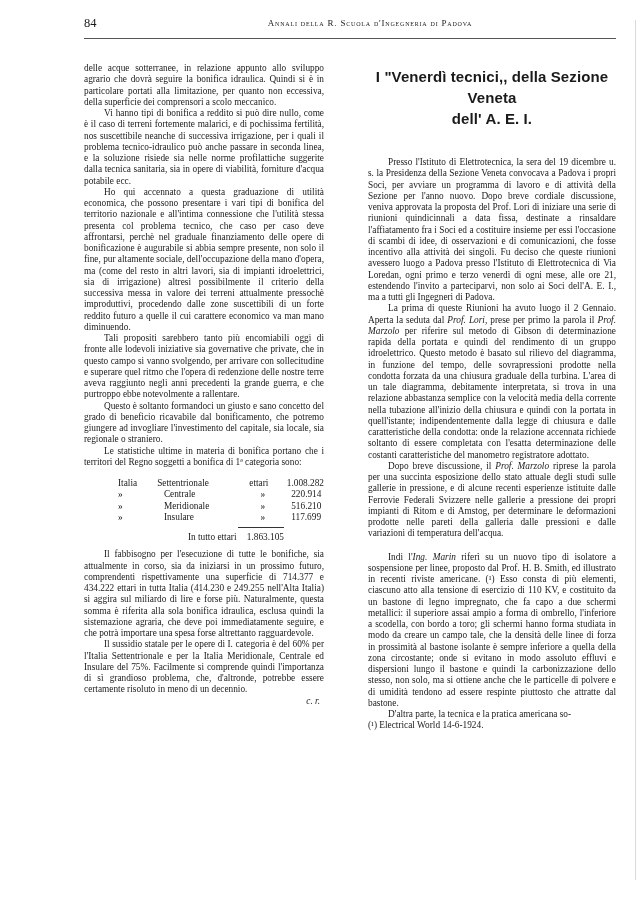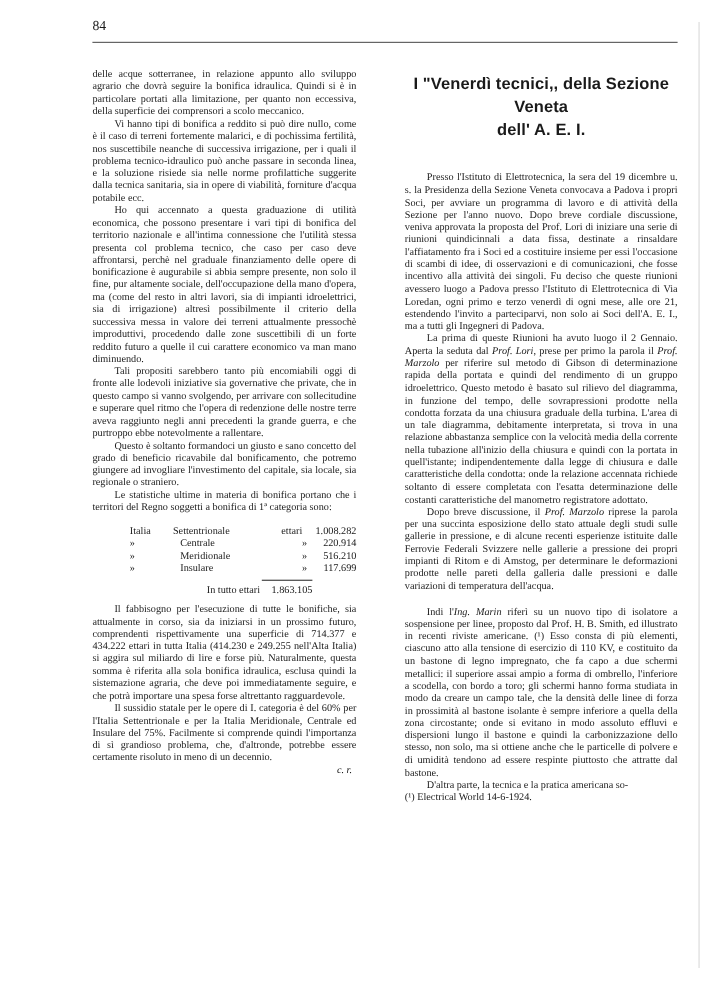--- a/index.html
+++ b/index.html
@@ -41,40 +41,41 @@
       font-size: 15px; line-height: 21px; text-align: center; margin: 0 0 28px 0;
       letter-spacing: 0.1px;
     }
     .stats {
       margin: 10px 0 0 0; font-size: 9.3px;
     }
     .stats-row { display: flex; height: 11.25px; gap: 12px; }
     .stats-row .region { width: 34px; padding-left: 34px; }
     .stats-row .area { width: 92px; }
     .stats-row .area.indent { padding-left: 6px; width: 86px; }
-    .stats-row .unit { width: 40px; text-align: right; }
-    .stats-row .val { width: 40px; text-align: right; }
+    .stats-row .unit { width: 40px; text-align: center; }
+    .stats-row .val { width: 40px; text-align: left; }
     .stats-rule {
       margin: 4px 0 0 154px; width: 46px; height: 1px; background: #333;
     }
     .stats-total { margin: 4px 0 0 0; text-align: right; padding-right: 40px; }
     .stats-total .lbl { margin-right: 8px; margin-left: 12px; }
     .signature {
       text-align: right; font-style: italic; padding-right: 4px;
     }
     .footnote { margin-top: 12px; text-indent: 20px; }
     .it { font-style: italic; }
   </style>
 </head>
 <body>
 
 <div class="page-edge"></div>
 
 <div class="header">
   <span class="page-number">84</span>
+  <span class="running-title">Annali della R. Scuola d'Ingegneria di Padova</span>
 </div>
 <div class="header-rule"></div>
 
 <div class="col col-left">
   <p>delle acque sotterranee, in relazione appunto allo sviluppo agrario che dovrà seguire la bonifica idraulica. Quindi si è in particolare portati alla limitazione, per quanto non eccessiva, della superficie dei comprensori a scolo meccanico.</p>
   <p class="indent">Vi hanno tipi di bonifica a reddito si può dire nullo, come è il caso di terreni fortemente malarici, e di pochissima fertilità, nos suscettibile neanche di successiva irrigazione, per i quali il problema tecnico-idraulico può anche passare in seconda linea, e la soluzione risiede sia nelle norme profilattiche suggerite dalla tecnica sanitaria, sia in opere di viabilità, forniture d'acqua potabile ecc.</p>
   <p class="indent">Ho qui accennato a questa graduazione di utilità economica, che possono presentare i vari tipi di bonifica del territorio nazionale e all'intima connessione che l'utilità stessa presenta col problema tecnico, che caso per caso deve affrontarsi, perchè nel graduale finanziamento delle opere di bonificazione è augurabile si abbia sempre presente, non solo il fine, pur altamente sociale, dell'occupazione della mano d'opera, ma (come del resto in altri lavori, sia di impianti idroelettrici, sia di irrigazione) altresì possibilmente il criterio della successiva messa in valore dei terreni attualmente pressochè improduttivi, procedendo dalle zone suscettibili di un forte reddito futuro a quelle il cui carattere economico va man mano diminuendo.</p>
   <p class="indent">Tali propositi sarebbero tanto più encomiabili oggi di fronte alle lodevoli iniziative sia governative che private, che in questo campo si vanno svolgendo, per arrivare con sollecitudine e superare quel ritmo che l'opera di redenzione delle nostre terre aveva raggiunto negli anni precedenti la grande guerra, e che purtroppo ebbe notevolmente a rallentare.</p>
   <p class="indent">Questo è soltanto formandoci un giusto e sano concetto del grado di beneficio ricavabile dal bonificamento, che potremo giungere ad invogliare l'investimento del capitale, sia locale, sia regionale o straniero.</p>
   <p class="indent">Le statistiche ultime in materia di bonifica portano che i territori del Regno soggetti a bonifica di 1ª categoria sono:</p>

